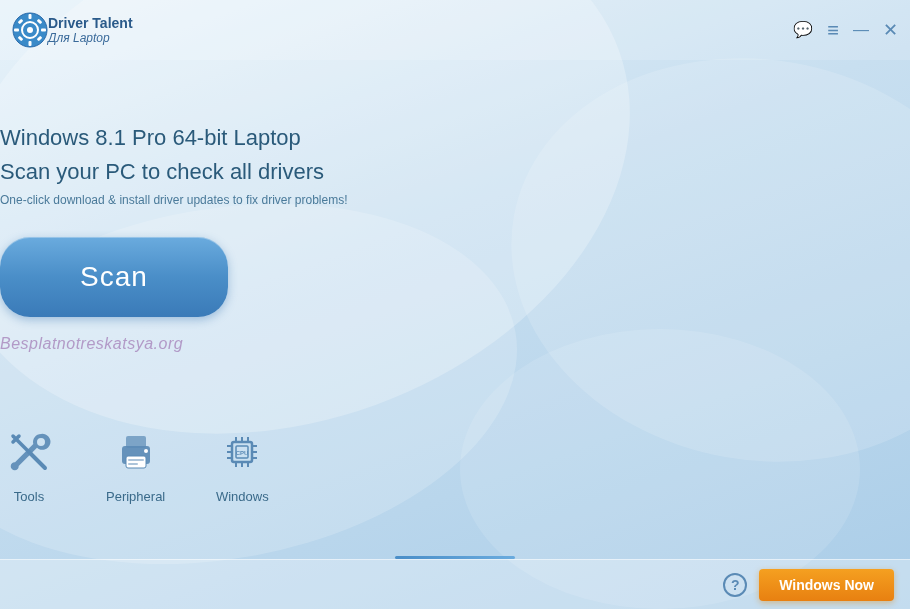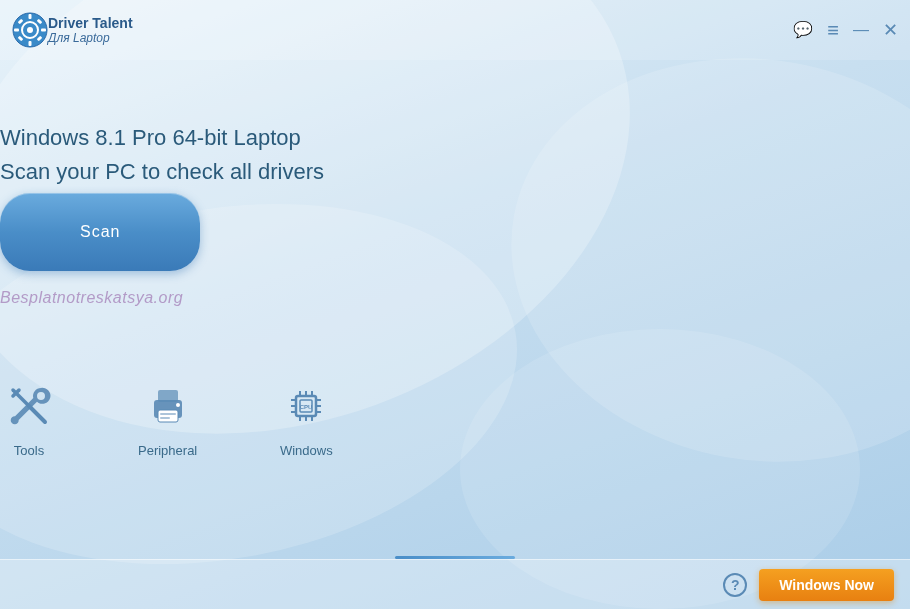--- a/index.html
+++ b/index.html
@@ -138,22 +138,22 @@
       color: #4a7a9a;
       text-align: center;
       margin-bottom: 30px;
     }
 
     
     .scan-btn {
       background: linear-gradient(180deg, #6aabde 0%, #4a8ec8 50%, #3a7ab8 100%);
       border: none;
       border-radius: 30px;
-      padding: 30px 80px;
-      font-size: 16px;
+      padding: 24px 80px;
+      font-size: 28px;
       font-weight: 400;
       color: white;
       cursor: pointer;
       box-shadow: 0 3px 10px rgba(60,120,180,0.4), inset 0 1px 0 rgba(255,255,255,0.3);
       letter-spacing: 1px;
       transition: all 0.2s;
       margin-bottom: 18px;
     }
 
     
@@ -161,21 +161,21 @@
       font-size: 16px;
       color: rgba(160,120,180,0.7);
       font-style: italic;
       margin-bottom: 60px;
       letter-spacing: 0.5px;
     }
 
     
     .bottom-icons {
       display: flex;
-      gap: 80px;
+      gap: 48px;
       align-items: flex-start;
       justify-content: center;
       margin-top: 10px;
     }
     .icon-item {
       display: flex;
       flex-direction: column;
       align-items: center;
       gap: 8px;
       cursor: pointer;
@@ -280,20 +280,21 @@
     <span class="ctrl-icon">💬</span>
     <span class="ctrl-icon" style="font-size:20px;">≡</span>
     <span class="ctrl-icon">—</span>
     <span class="ctrl-icon ctrl-close">✕</span>
   </div>
 </div>
 
 <div class="main">
   <div class="headline">Windows 8.1 Pro 64-bit Laptop</div>
   <div class="subheadline">Scan your PC to check all drivers</div>
+  <div class="tagline">One-click download &amp; install driver updates to fix driver problems!</div>
 
   <button class="scan-btn">Scan</button>
 
   <div class="watermark">Besplatnotreskatsya.org</div>
 
   <div class="bottom-icons">
 
     <div class="icon-item">
       <div class="icon-circle">
         <svg class="icon-svg" viewBox="0 0 48 48">

